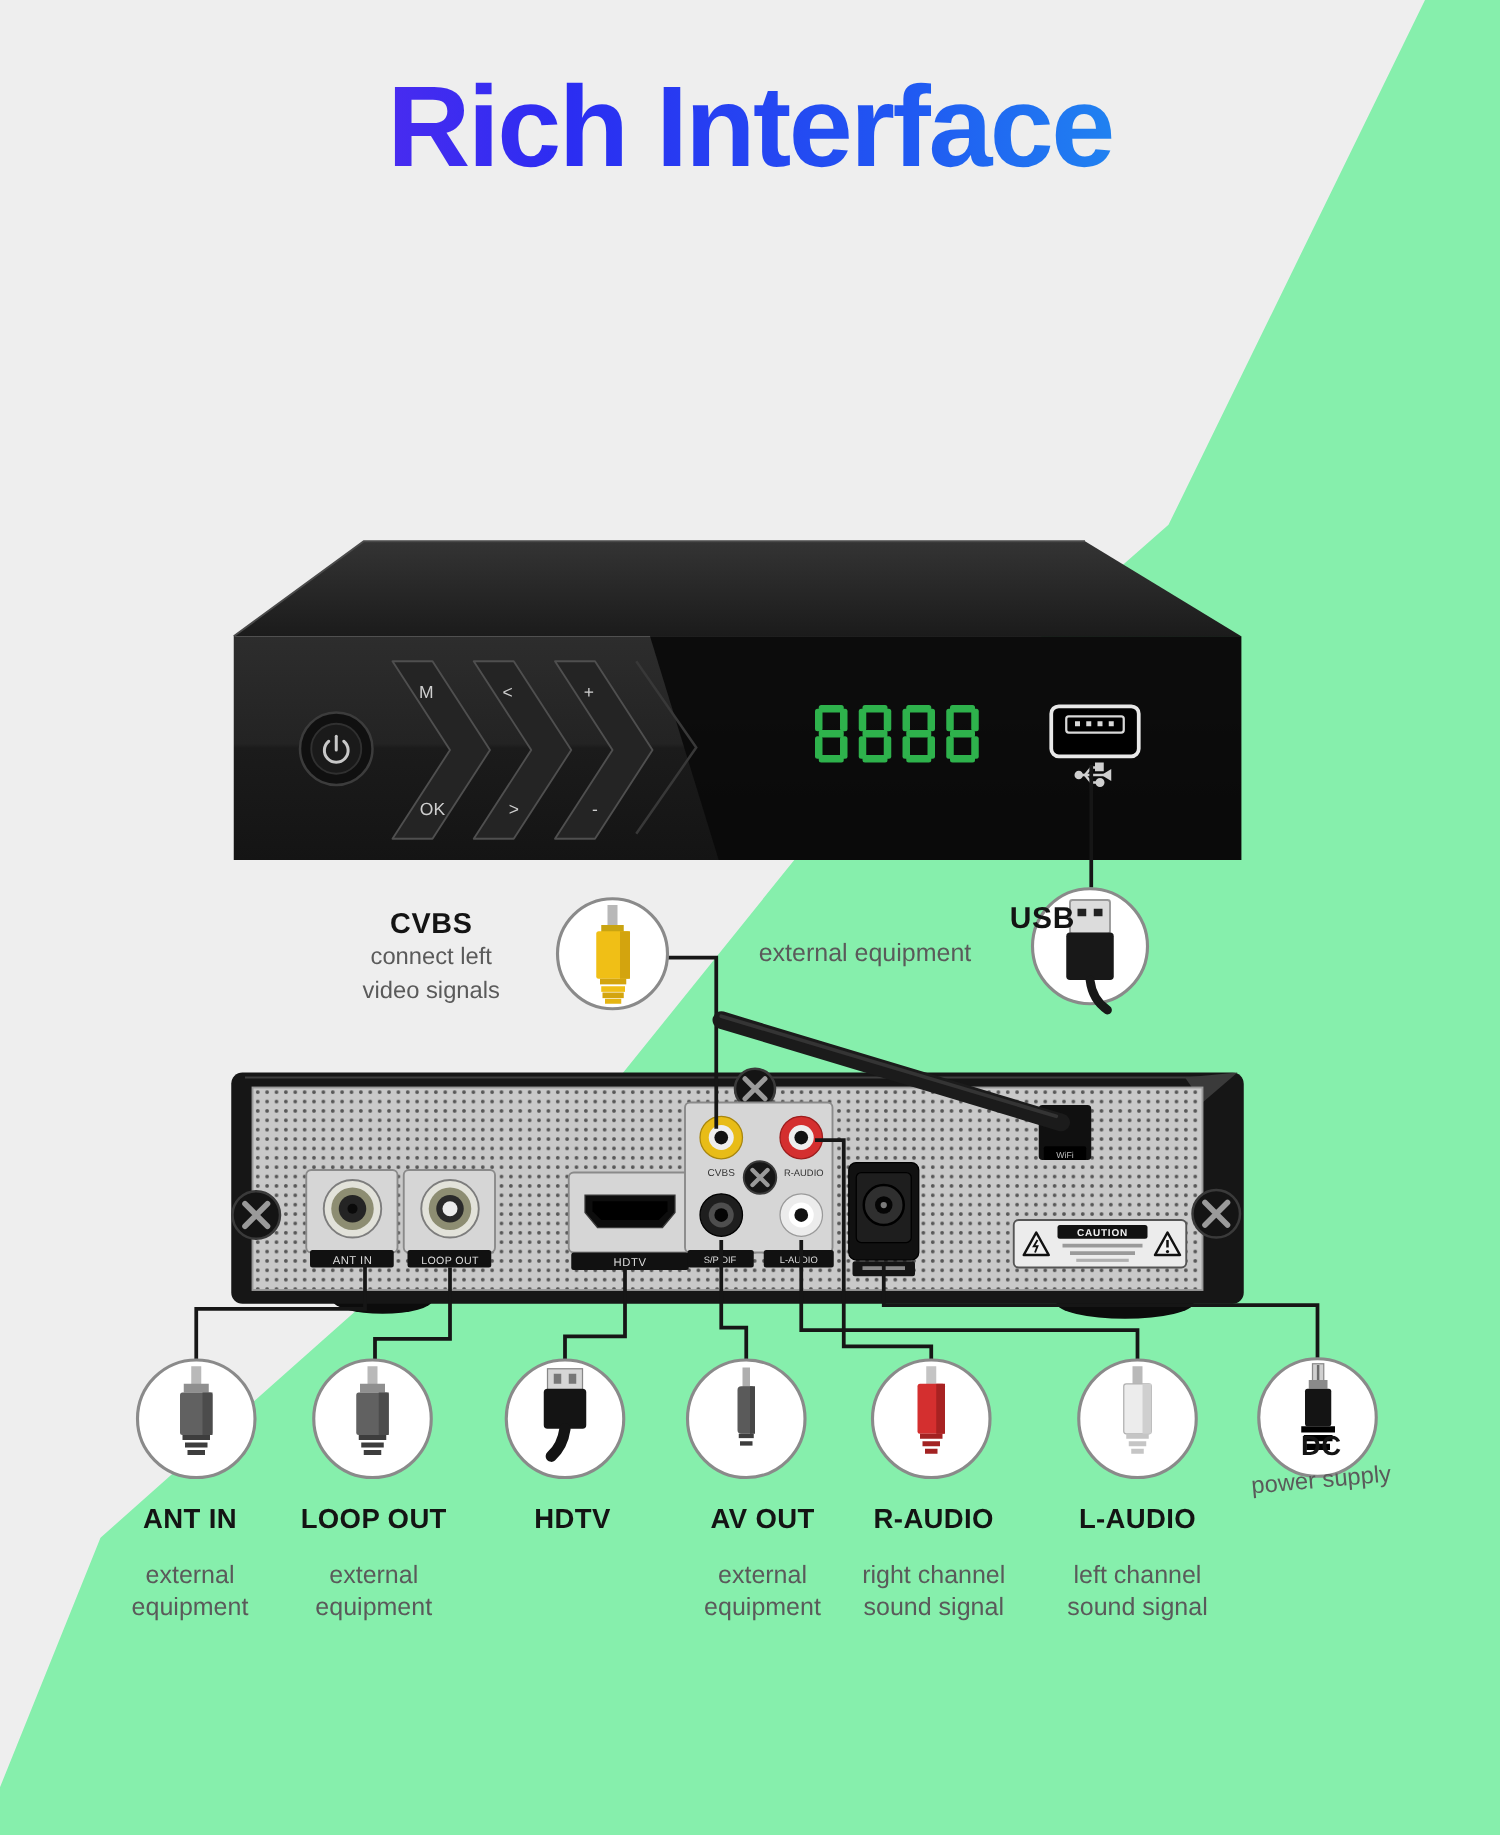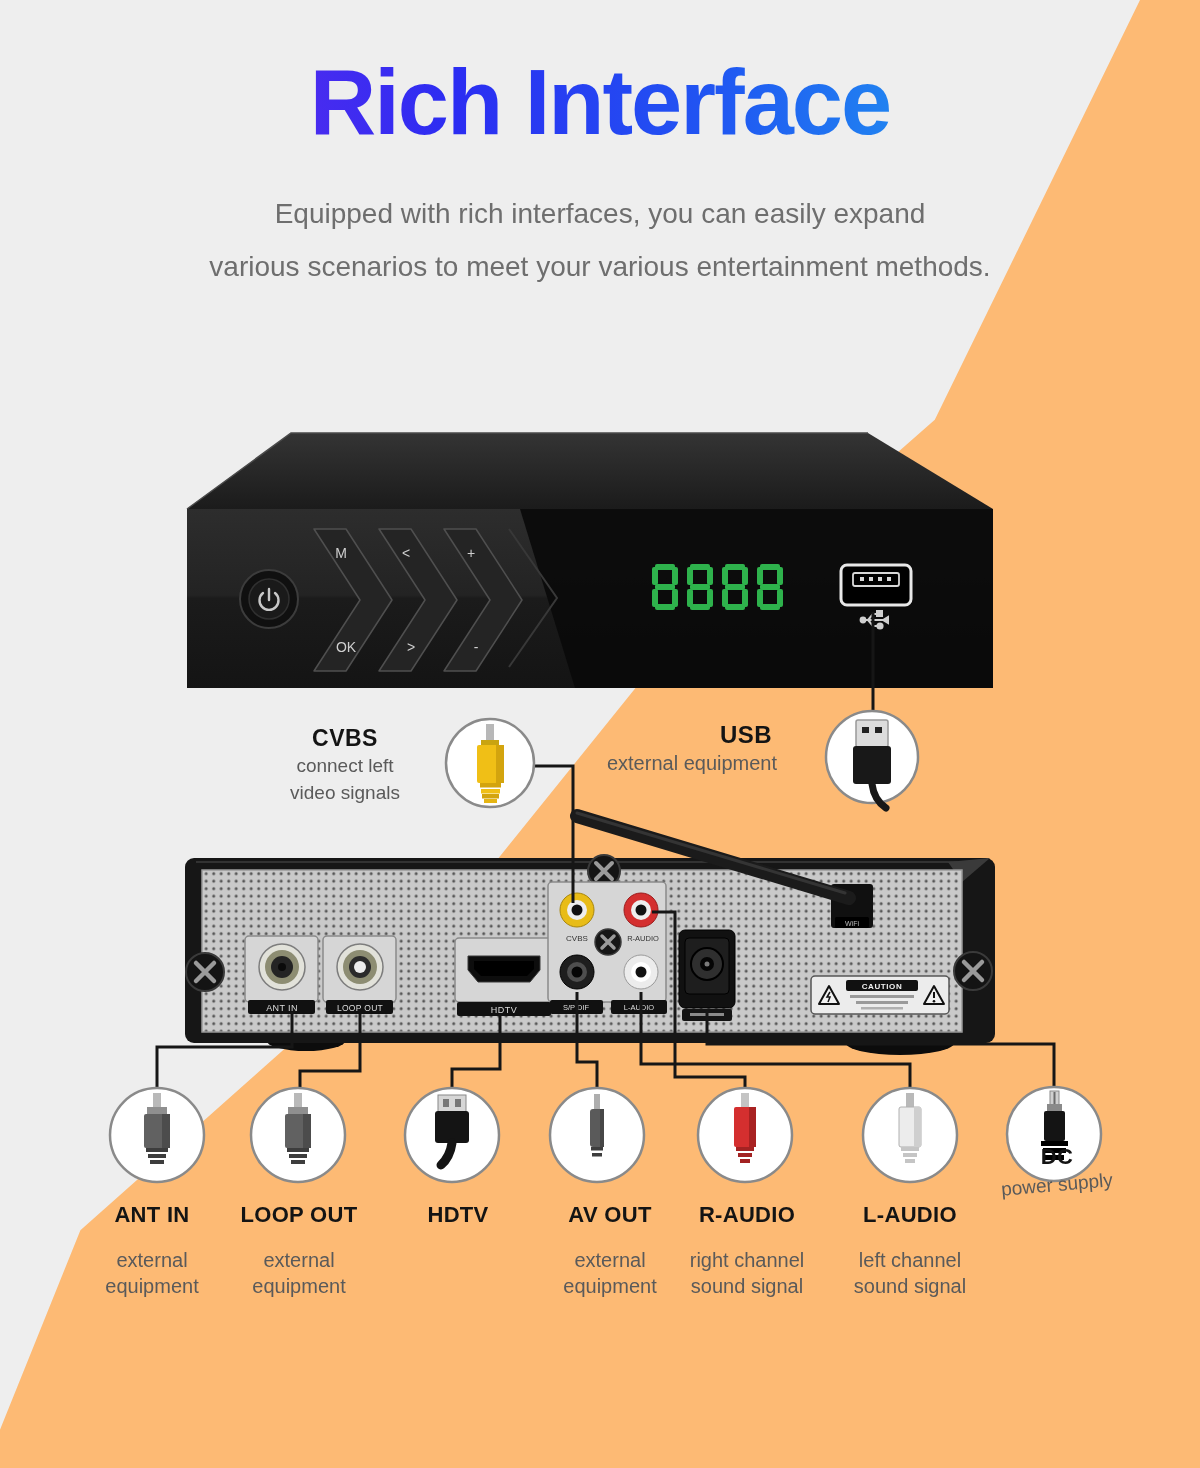--- a/index.html
+++ b/index.html
@@ -1,51 +1,49 @@
 <!DOCTYPE html>
 <html><head>
 <meta charset="utf-8">
 <style>
   html,body{margin:0;padding:0;}
   body{font-family:"Liberation Sans", sans-serif; background:#ffffff;}
-  .stage{position:relative;width:1200px;height:1468px;overflow:hidden;background:#fdba74;}
+  .stage{position:relative;width:1200px;height:1468px;overflow:hidden;background:#86efac;}
   .gray-band{position:absolute;inset:0;background:#eeeeee;
     clip-path:polygon(0% 0%, 95% 0%, 77.9% 28.6%, 54.2% 45.6%, 41.4% 58.6%, 6.7% 83.8%, 0% 97.4%);}
   .title{margin:0;position:absolute;top:50px;left:0;width:1200px;text-align:center;
     font-size:92px;font-weight:bold;letter-spacing:-2px;
     background:linear-gradient(90deg,#9b27e8 0%,#5b2aee 18%,#2b2df2 38%,#2057f2 60%,#2093f0 80%,#3ecdf3 100%);
     -webkit-background-clip:text;background-clip:text;color:transparent;}
   .sub1,.sub2{margin:0;position:absolute;left:0;width:1200px;text-align:center;
     font-size:28px;color:#6e6e6e;}
   .sub1{top:198px;}
   .sub2{top:251px;}
   svg{position:absolute;top:0;left:0;}
   .co-title{font-size:23px;font-weight:bold;color:#141414;letter-spacing:0.5px;}
   .co-line{font-size:19px;color:#5a5a5a;line-height:27px;}
   .callout-cvbs{position:absolute;left:245px;top:725px;width:200px;text-align:center;}
-  .usb-title{position:absolute;left:720px;top:721px;width:104px;text-align:left;
+  .usb-title{position:absolute;left:756px;top:721px;width:104px;text-align:right;
     font-size:24px;font-weight:bold;color:#141414;letter-spacing:0.5px;}
   .usb-desc{position:absolute;left:558px;top:752px;width:268px;text-align:center;
     font-size:20px;color:#5a5a5a;}
   .conn-label{position:absolute;width:170px;text-align:center;top:1202px;}
   .conn-name{font-size:22px;font-weight:bold;color:#141414;letter-spacing:0.3px;}
   .conn-desc{margin-top:19px;font-size:20px;color:#5a5a5a;line-height:26px;}
   .conn-label.dc{top:1144px;}
   .conn-label.dc .conn-desc{font-size:19px;transform:rotate(-5deg);margin-top:2px;}
   text{font-family:"Liberation Sans", sans-serif;}
 </style>
 </head>
 <body>
 
 <div class="stage">
   <div class="gray-band"></div>
 
   <h1 class="title">Rich Interface</h1>
-  <p class="sub1">Equipped with rich interfaces, you can easily expand</p>
-  <p class="sub2">various scenarios to meet your various entertainment methods.</p>
 
   <svg width="1200" height="1468" viewBox="0 0 1200 1468">
     <defs>
       <linearGradient id="topGrad" x1="0" y1="0" x2="0" y2="1">
         <stop offset="0" stop-color="#343434"></stop>
           <stop offset="1" stop-color="#1b1b1b"></stop>
       </linearGradient>
       <linearGradient id="frontGrad" x1="0" y1="0" x2="0" y2="1">
         <stop offset="0" stop-color="#2d2d2d"></stop>
           <stop offset="0.48" stop-color="#232323"></stop>

